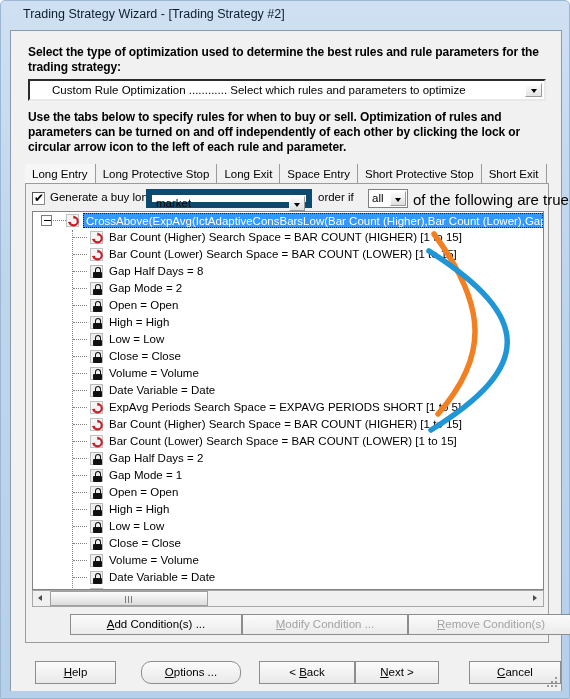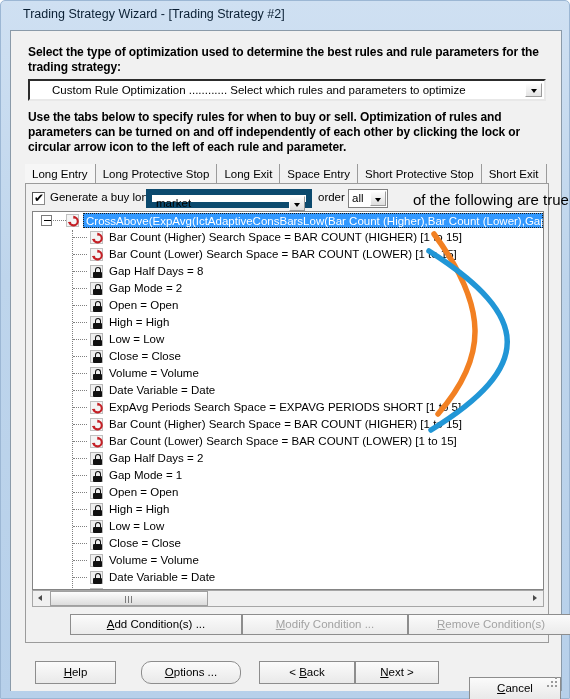--- a/index.html
+++ b/index.html
@@ -146,21 +146,21 @@
     position: absolute; right: 1px; top: 1px;
     width: 16px; height: 15px;
     background: linear-gradient(to bottom,#fdfdfd,#dedede);
     border: 1px solid #9a9a9a; border-top-color:#fff; border-left-color:#fff;
   }
   #orderif-label {
     position: absolute; left: 286px; top: 2px;
     font-size: 11.5px; color: #000; white-space: nowrap;
   }
   #all-combo {
-    position: absolute; left: 316px; top: 0px;
+    position: absolute; left: 336px; top: 0px;
     width: 40px; height: 19px;
     background: #fff; border: 1px solid #808080; text-align: center;
   }
   #all-combo-text {
     position: absolute; left: 3px; top: 2px;
     font-size: 11.5px; color: #000;
   }
   #all-combo-arrow {
     position: absolute; right: 1px; top: 1px;
     width: 16px; height: 15px;
@@ -330,21 +330,21 @@
     top: 630px; height: 23px;
     background: linear-gradient(to bottom,#fbfbfb,#e9e9e9);
     border: 1px solid #8d8d8d;
     font-size: 11.5px; color: #000;
     text-align: center; line-height: 21px;
   }
   #btn-help   { left: 24px;  width: 81px; }
   #btn-options{ left: 130px; width: 100px; border-radius: 10px; }
   #btn-back   { left: 248px; width: 96px; }
   #btn-next   { left: 344px; width: 84px; }
-  #btn-cancel { left: 458px; width: 92px; margin-top: 16px; }
+  #btn-cancel { left: 458px; width: 92px; }
 
   #grip {
     position: absolute; right: 2px; bottom: 2px;
     width: 12px; height: 12px;
   }
   #grip i {
     position: absolute; background: #9a9a9a; display:block;
     width: 2px; height: 2px;
   }
 

